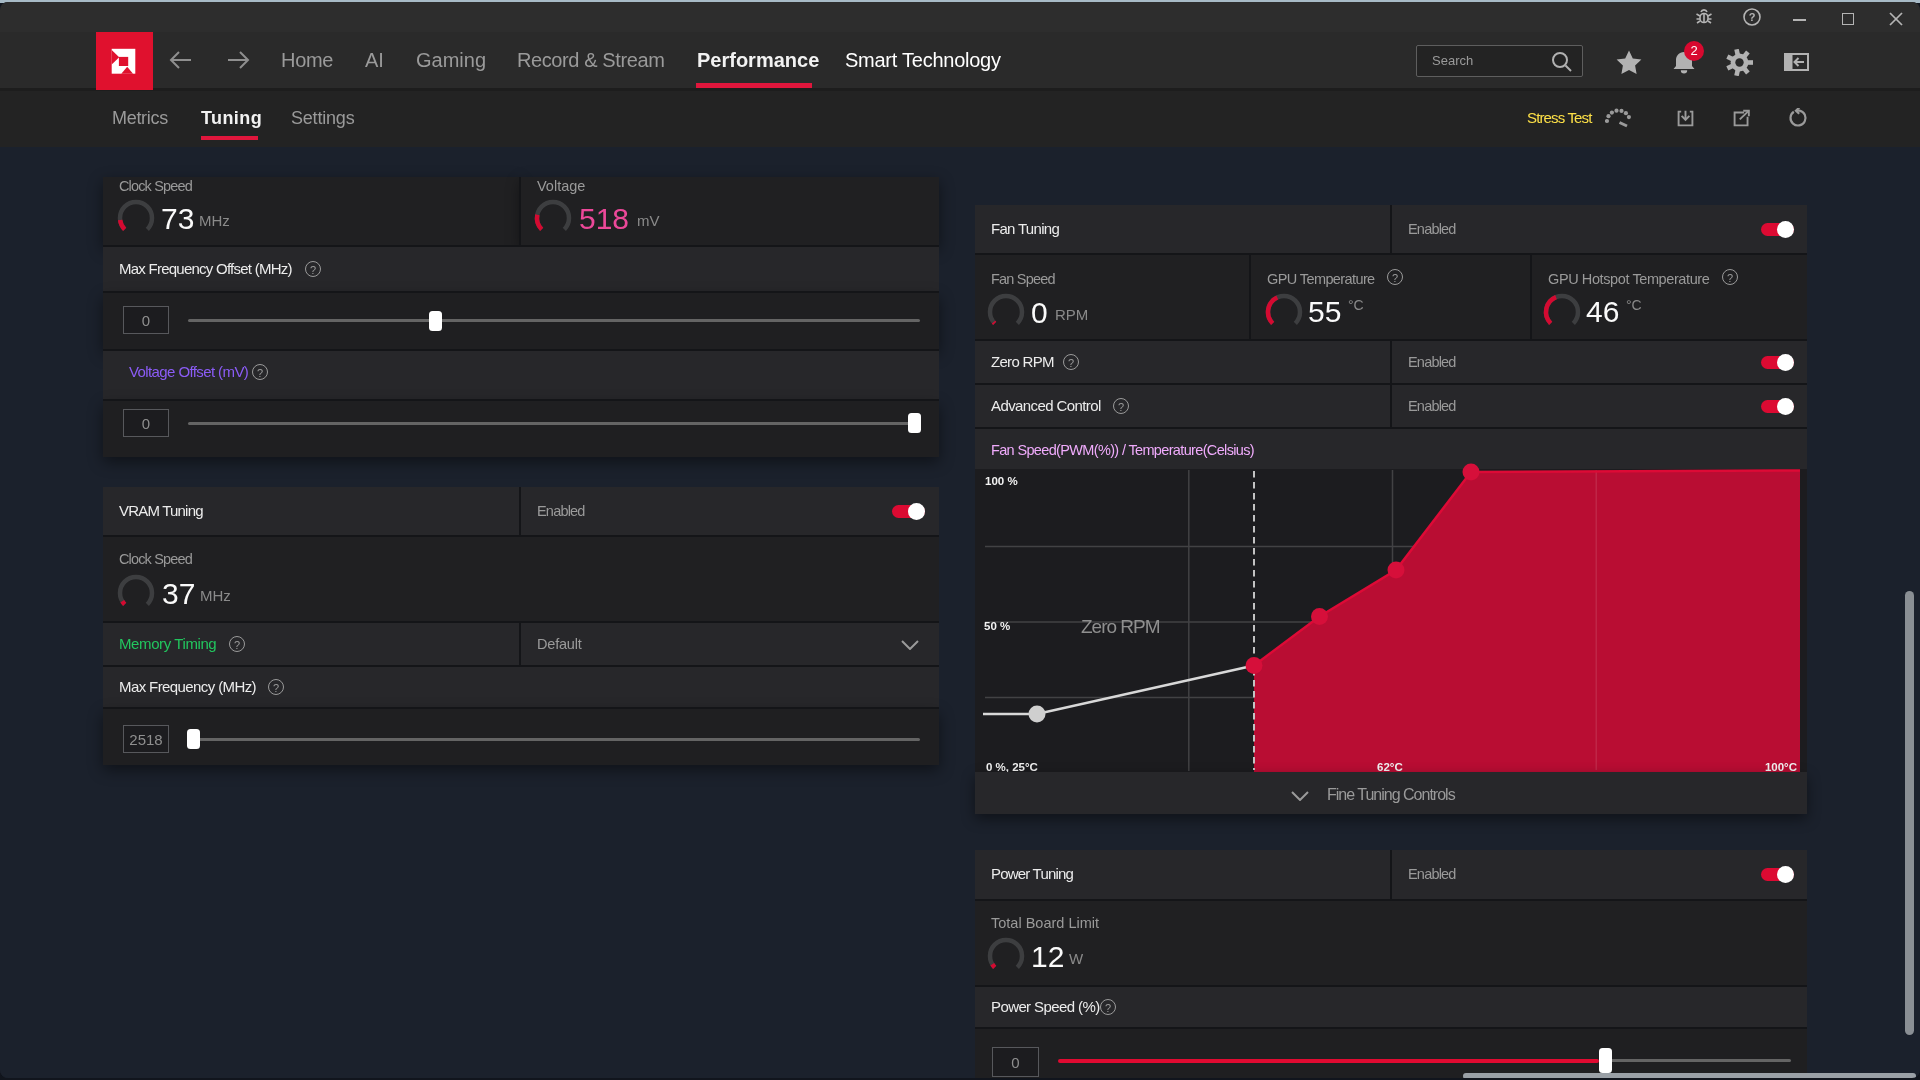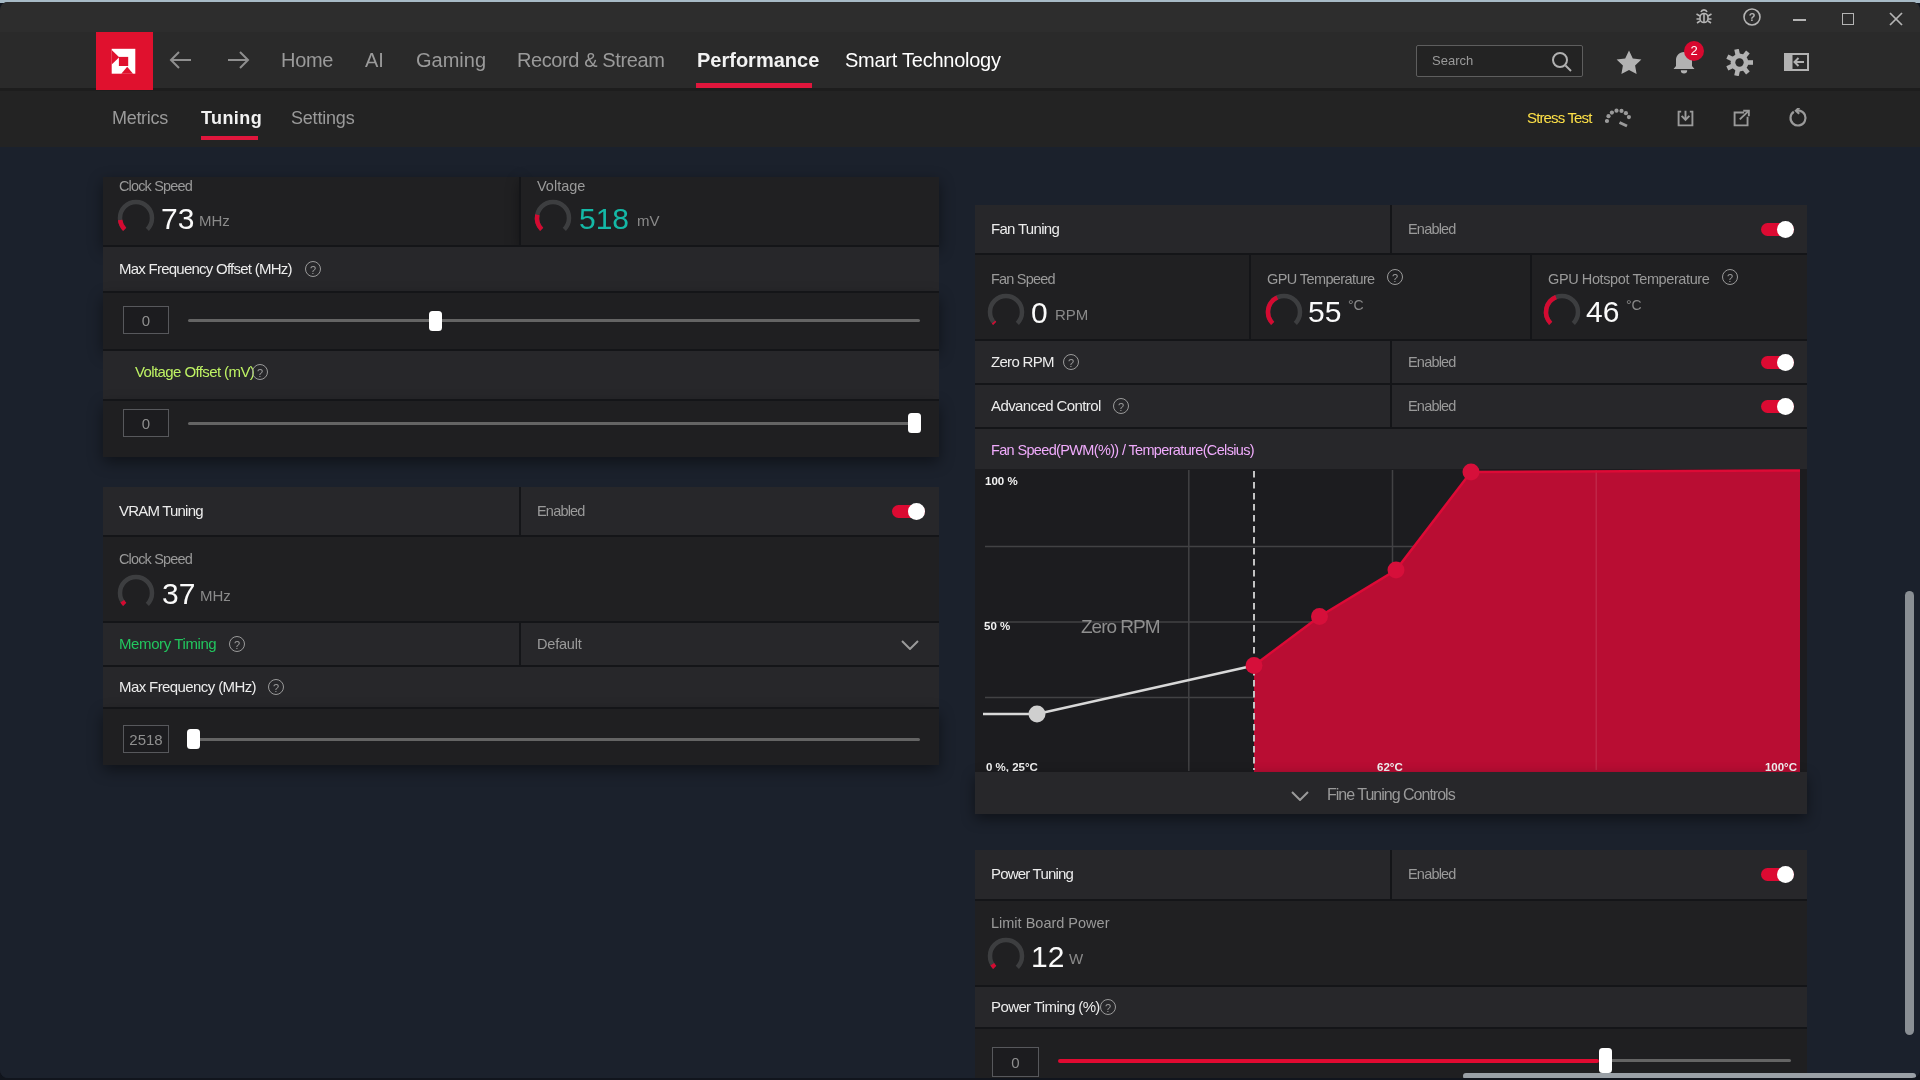--- a/index.html
+++ b/index.html
@@ -126,31 +126,31 @@
       <path d="M 8.69 31.31 A 16 16 0 1 1 31.31 31.31" stroke="#3d3e40" stroke-width="4.5" fill="none"></path>
       <path d="M 8.69 31.31 A 16 16 0 0 1 4.12 21.95" stroke="#d40a31" stroke-width="4.5" fill="none"></path>
     </svg>
 <div class="abs" style="left:161px;top:187px;height:60px;line-height:60px;font-size:30px;color:#fafafa;font-weight:400;white-space:nowrap;">73</div>
 <div class="abs" style="left:199px;top:204px;height:30px;line-height:30px;font-size:15px;color:#8a8a8a;font-weight:400;white-space:nowrap;">MHz</div>
 <div class="abs" style="left:537px;top:169.5px;height:29.0px;line-height:29.0px;font-size:14.5px;color:#9a9a9a;font-weight:400;white-space:nowrap;">Voltage</div>
 <svg class="abs" style="left:533px;top:196px" width="40" height="40">
       <path d="M 8.69 31.31 A 16 16 0 1 1 31.31 31.31" stroke="#3d3e40" stroke-width="4.5" fill="none"></path>
       <path d="M 8.69 31.31 A 16 16 0 0 1 4.35 16.67" stroke="#d40a31" stroke-width="4.5" fill="none"></path>
     </svg>
-<div class="abs" style="left:579px;top:187px;height:60px;line-height:60px;font-size:30px;color:#14b8a6;font-weight:400;white-space:nowrap;">518</div>
+<div class="abs" style="left:579px;top:187px;height:60px;line-height:60px;font-size:30px;color:#ec4899;font-weight:400;white-space:nowrap;">518</div>
 <div class="abs" style="left:637px;top:204px;height:30px;line-height:30px;font-size:15px;color:#8a8a8a;font-weight:400;white-space:nowrap;">mV</div>
 <div class="abs" style="left:103px;top:245px;width:836px;height:44px;background:#27272a"></div>
 <div class="abs" style="left:119px;top:252px;height:30px;line-height:30px;font-size:15px;color:#ececec;font-weight:400;white-space:nowrap;letter-spacing:-0.75px">Max Frequency Offset (MHz)</div>
 <div class="abs" style="left:305px;top:259px;width:16px;height:16px;border:1.5px solid #9a9a9a;border-radius:50%;color:#9a9a9a;font-size:11px;line-height:16px;text-align:center;font-weight:400">?</div>
 <div class="abs" style="left:103px;top:291px;width:836px;height:56px;background:#1f1f21;box-shadow:0 5px 14px rgba(0,0,0,.45)"></div>
 <div class="abs" style="left:123px;top:304px;width:46px;height:28px;border:1px solid #57585c;background:#1c1c1f;color:#8f8f8f;font-size:15px;line-height:28px;text-align:center">0</div>
 <div class="abs" style="left:188px;top:317.0px;width:732px;height:3px;background:#646464;border-radius:2px"></div>
 <div class="abs" style="left:428.5px;top:308.5px;width:13px;height:20px;background:#fff;border-radius:3.5px"></div>
 <div class="abs" style="left:103px;top:349px;width:836px;height:48px;background:#27272a"></div>
-<div class="abs" style="left:135px;top:355px;height:30px;line-height:30px;font-size:15px;color:#bef264;font-weight:400;white-space:nowrap;letter-spacing:-0.6px">Voltage Offset (mV)</div>
+<div class="abs" style="left:129px;top:355px;height:30px;line-height:30px;font-size:15px;color:#8b5cf6;font-weight:400;white-space:nowrap;letter-spacing:-0.6px">Voltage Offset (mV)</div>
 <div class="abs" style="left:252px;top:362px;width:16px;height:16px;border:1.5px solid #9a9a9a;border-radius:50%;color:#9a9a9a;font-size:11px;line-height:16px;text-align:center;font-weight:400">?</div>
 <div class="abs" style="left:103px;top:399px;width:836px;height:56px;background:#1f1f21;box-shadow:0 5px 14px rgba(0,0,0,.45)"></div>
 <div class="abs" style="left:123px;top:407px;width:46px;height:28px;border:1px solid #57585c;background:#1c1c1f;color:#8f8f8f;font-size:15px;line-height:28px;text-align:center">0</div>
 <div class="abs" style="left:188px;top:419.5px;width:732px;height:3px;background:#646464;border-radius:2px"></div>
 <div class="abs" style="left:907.5px;top:411.0px;width:13px;height:20px;background:#fff;border-radius:3.5px"></div>
 <div class="abs" style="left:103px;top:485px;width:416px;height:48px;background:#27272a"></div>
 <div class="abs" style="left:521px;top:485px;width:418px;height:48px;background:#27272a"></div>
 <div class="abs" style="left:119px;top:494px;height:30px;line-height:30px;font-size:15px;color:#ececec;font-weight:400;white-space:nowrap;letter-spacing:-0.8px">VRAM Tuning</div>
 <div class="abs" style="left:537px;top:494.5px;height:29.0px;line-height:29.0px;font-size:14.5px;color:#9a9a9a;font-weight:400;white-space:nowrap;letter-spacing:-0.8px">Enabled</div>
 <div class="abs" style="left:892.0px;top:502.5px;width:33px;height:13px;background:#dc0a32;border-radius:6.5px"></div>
@@ -257,29 +257,29 @@
       <polyline points="1,1 9.0,9 17,1" fill="none" stroke="#9a9a9a" stroke-width="2"></polyline>
     </svg>
 <div class="abs" style="left:1327px;top:777px;height:32px;line-height:32px;font-size:16px;color:#9a9a9a;font-weight:400;white-space:nowrap;letter-spacing:-1px">Fine Tuning Controls</div>
 <div class="abs" style="left:975px;top:848px;width:415px;height:49px;background:#27272a"></div>
 <div class="abs" style="left:1392px;top:848px;width:415px;height:49px;background:#27272a"></div>
 <div class="abs" style="left:991px;top:857px;height:30px;line-height:30px;font-size:15px;color:#ececec;font-weight:400;white-space:nowrap;letter-spacing:-0.8px">Power Tuning</div>
 <div class="abs" style="left:1408px;top:857.5px;height:29.0px;line-height:29.0px;font-size:14.5px;color:#9a9a9a;font-weight:400;white-space:nowrap;letter-spacing:-0.8px">Enabled</div>
 <div class="abs" style="left:1761.0px;top:866.0px;width:33px;height:13px;background:#dc0a32;border-radius:6.5px"></div>
 <div class="abs" style="left:1776.5px;top:864.0px;width:17px;height:17px;background:#fff;border-radius:50%"></div>
 <div class="abs" style="left:975px;top:899px;width:832px;height:84px;background:#202022"></div>
-<div class="abs" style="left:991px;top:906.5px;height:29.0px;line-height:29.0px;font-size:14.5px;color:#9a9a9a;font-weight:400;white-space:nowrap;">Limit Board Power</div>
+<div class="abs" style="left:991px;top:906.5px;height:29.0px;line-height:29.0px;font-size:14.5px;color:#9a9a9a;font-weight:400;white-space:nowrap;">Total Board Limit</div>
 <svg class="abs" style="left:986px;top:934px" width="40" height="40">
       <path d="M 8.69 31.31 A 16 16 0 1 1 31.31 31.31" stroke="#3d3e40" stroke-width="4.5" fill="none"></path>
       <path d="M 8.69 31.31 A 16 16 0 0 1 6.29 28.24" stroke="#d40a31" stroke-width="4.5" fill="none"></path>
     </svg>
 <div class="abs" style="left:1031px;top:925px;height:60px;line-height:60px;font-size:30px;color:#fafafa;font-weight:400;white-space:nowrap;">12</div>
 <div class="abs" style="left:1069px;top:942px;height:30px;line-height:30px;font-size:15px;color:#8a8a8a;font-weight:400;white-space:nowrap;">W</div>
 <div class="abs" style="left:975px;top:985px;width:832px;height:40px;background:#27272a"></div>
-<div class="abs" style="left:991px;top:990px;height:30px;line-height:30px;font-size:15px;color:#ececec;font-weight:400;white-space:nowrap;letter-spacing:-0.6px">Power Timing (%)</div>
+<div class="abs" style="left:991px;top:990px;height:30px;line-height:30px;font-size:15px;color:#ececec;font-weight:400;white-space:nowrap;letter-spacing:-0.6px">Power Speed (%)</div>
 <div class="abs" style="left:1100px;top:997px;width:16px;height:16px;border:1.5px solid #9a9a9a;border-radius:50%;color:#9a9a9a;font-size:11px;line-height:16px;text-align:center;font-weight:400">?</div>
 <div class="abs" style="left:975px;top:1027px;width:832px;height:49px;background:#1f1f21"></div>
 <div class="abs" style="left:992px;top:1045px;width:47px;height:30px;border:1px solid #57585c;background:#1c1c1f;color:#8f8f8f;font-size:15px;line-height:30px;text-align:center">0</div>
 <div class="abs" style="left:1058px;top:1056.5px;width:541px;height:4.5px;background:#e00a31;border-radius:2px"></div>
 <div class="abs" style="left:1599px;top:1057.0px;width:192px;height:3px;background:#646464;border-radius:2px"></div>
 <div class="abs" style="left:1598.5px;top:1046.0px;width:13px;height:25px;background:#fff;border-radius:3.5px"></div>
 <div class="abs" style="left:103px;top:243px;width:836px;height:2px;background:#141518"></div>
 <div class="abs" style="left:103px;top:289px;width:836px;height:2px;background:#141518"></div>
 <div class="abs" style="left:103px;top:347px;width:836px;height:2px;background:#141518"></div>
 <div class="abs" style="left:103px;top:397px;width:836px;height:2px;background:#141518"></div>

